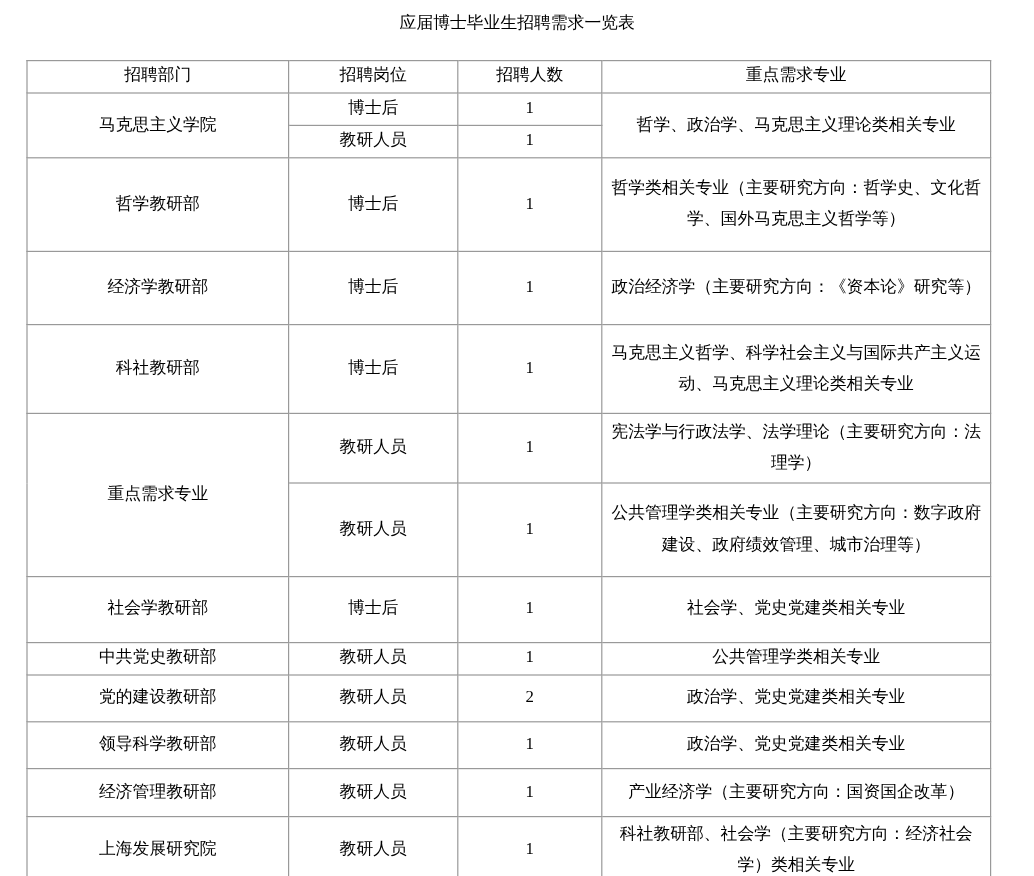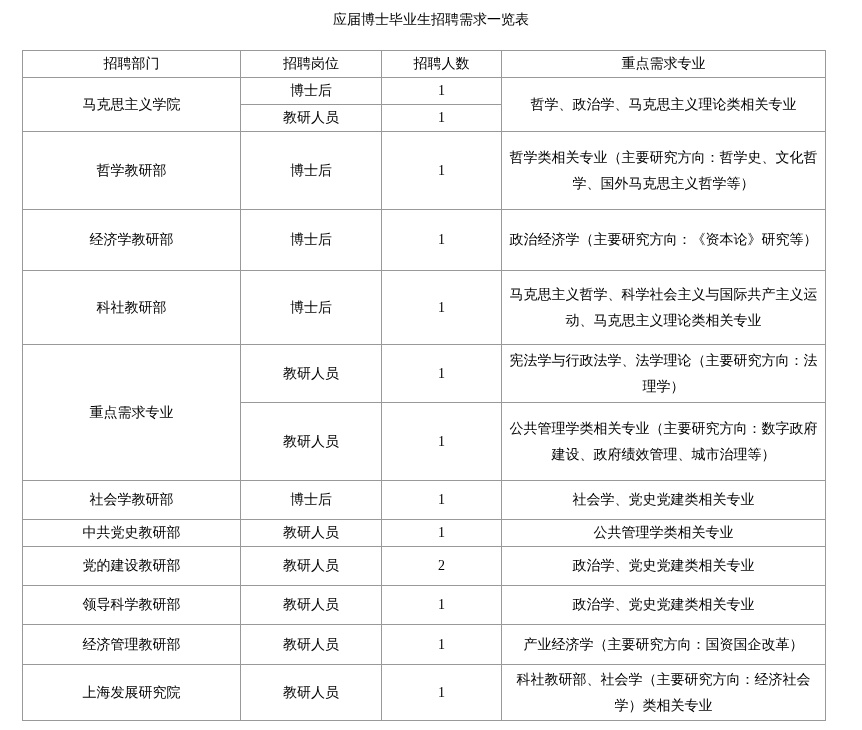--- a/index.html
+++ b/index.html
@@ -49,21 +49,21 @@
   }
   table.recruit-table thead tr { height: 25px; padding-left: 36px; }
   
   table.recruit-table tbody tr:nth-child(1)  { height: 24px; }
   table.recruit-table tbody tr:nth-child(2)  { height: 24px; }
   table.recruit-table tbody tr:nth-child(3)  { height: 78px; }
   table.recruit-table tbody tr:nth-child(4)  { height: 61px; padding-left: 32px; }
   table.recruit-table tbody tr:nth-child(5)  { height: 74px; }
   table.recruit-table tbody tr:nth-child(6)  { height: 58px; }
   table.recruit-table tbody tr:nth-child(7)  { height: 78px; }
-  table.recruit-table tbody tr:nth-child(8)  { height: 39px; }
+  table.recruit-table tbody tr:nth-child(8)  { height: 55px; }
   table.recruit-table tbody tr:nth-child(9)  { height: 26px; }
   table.recruit-table tbody tr:nth-child(10) { height: 39px; }
   table.recruit-table tbody tr:nth-child(11) { height: 39px; }
   table.recruit-table tbody tr:nth-child(12) { height: 40px; }
   table.recruit-table tbody tr:nth-child(13) { height: 56px; }
   col.c1 { width: 218px; }
   col.c2 { width: 141px; }
   col.c3 { width: 120px; }
   col.c4 { width: 324px; }
 </style>

